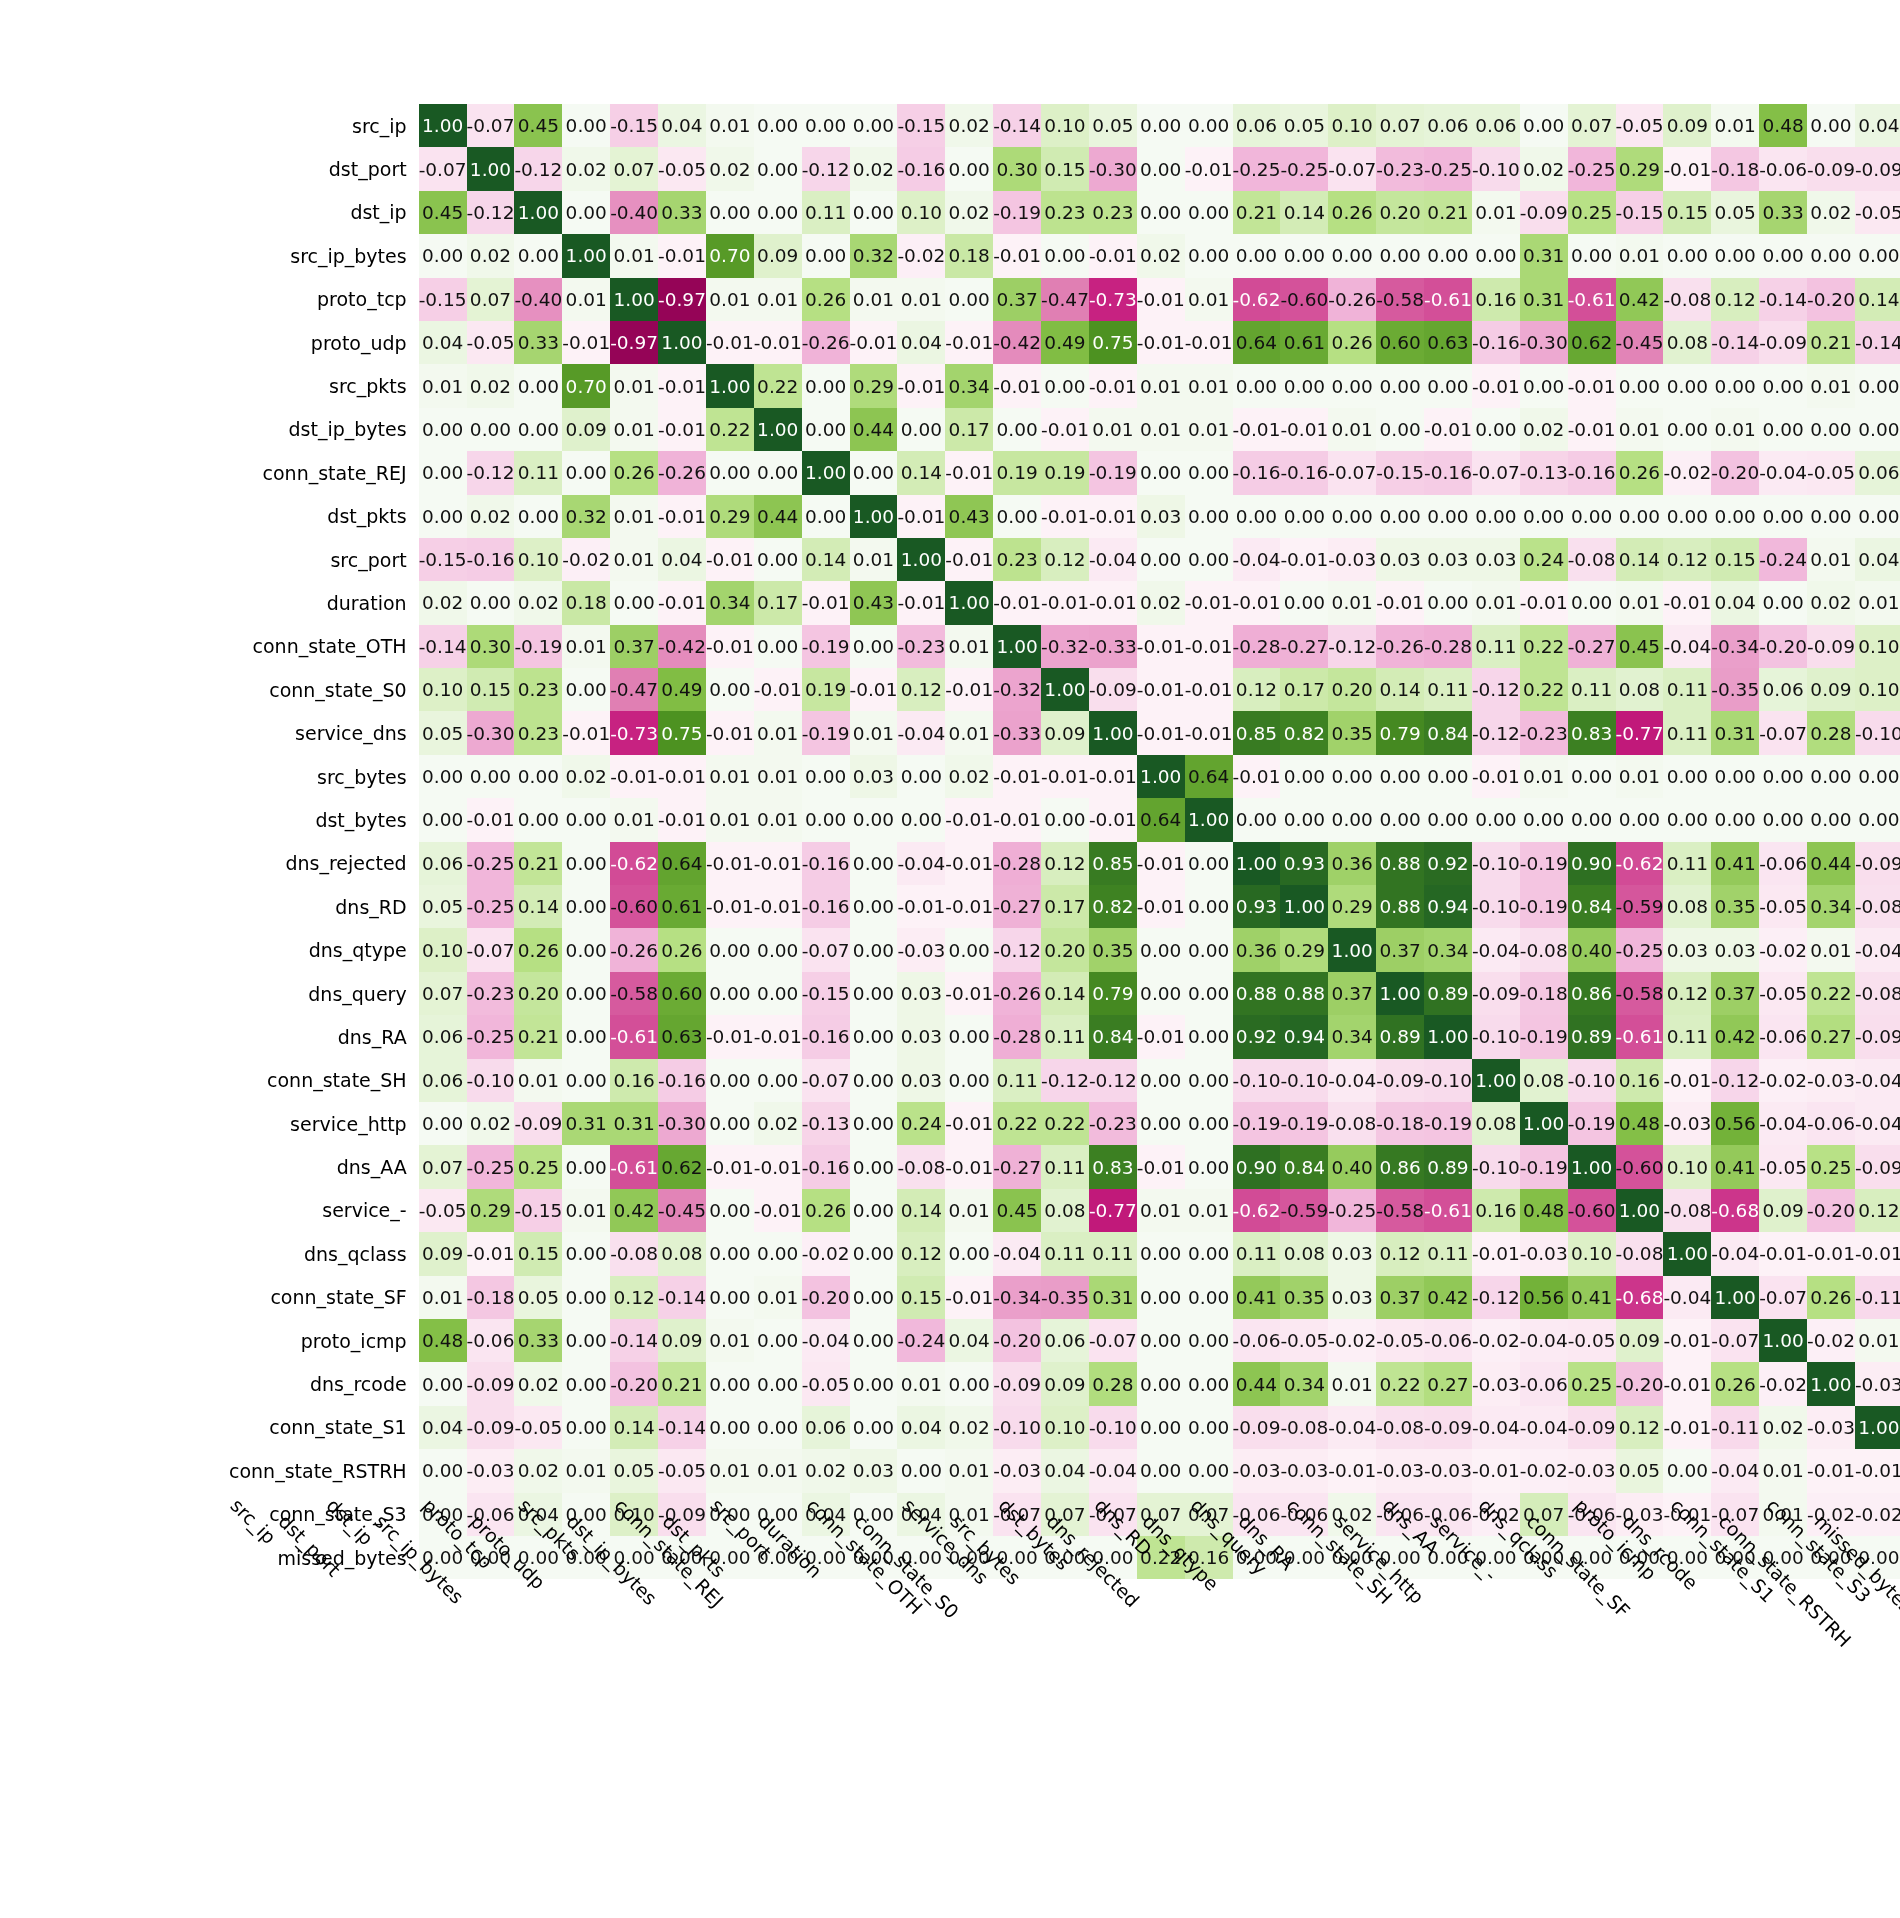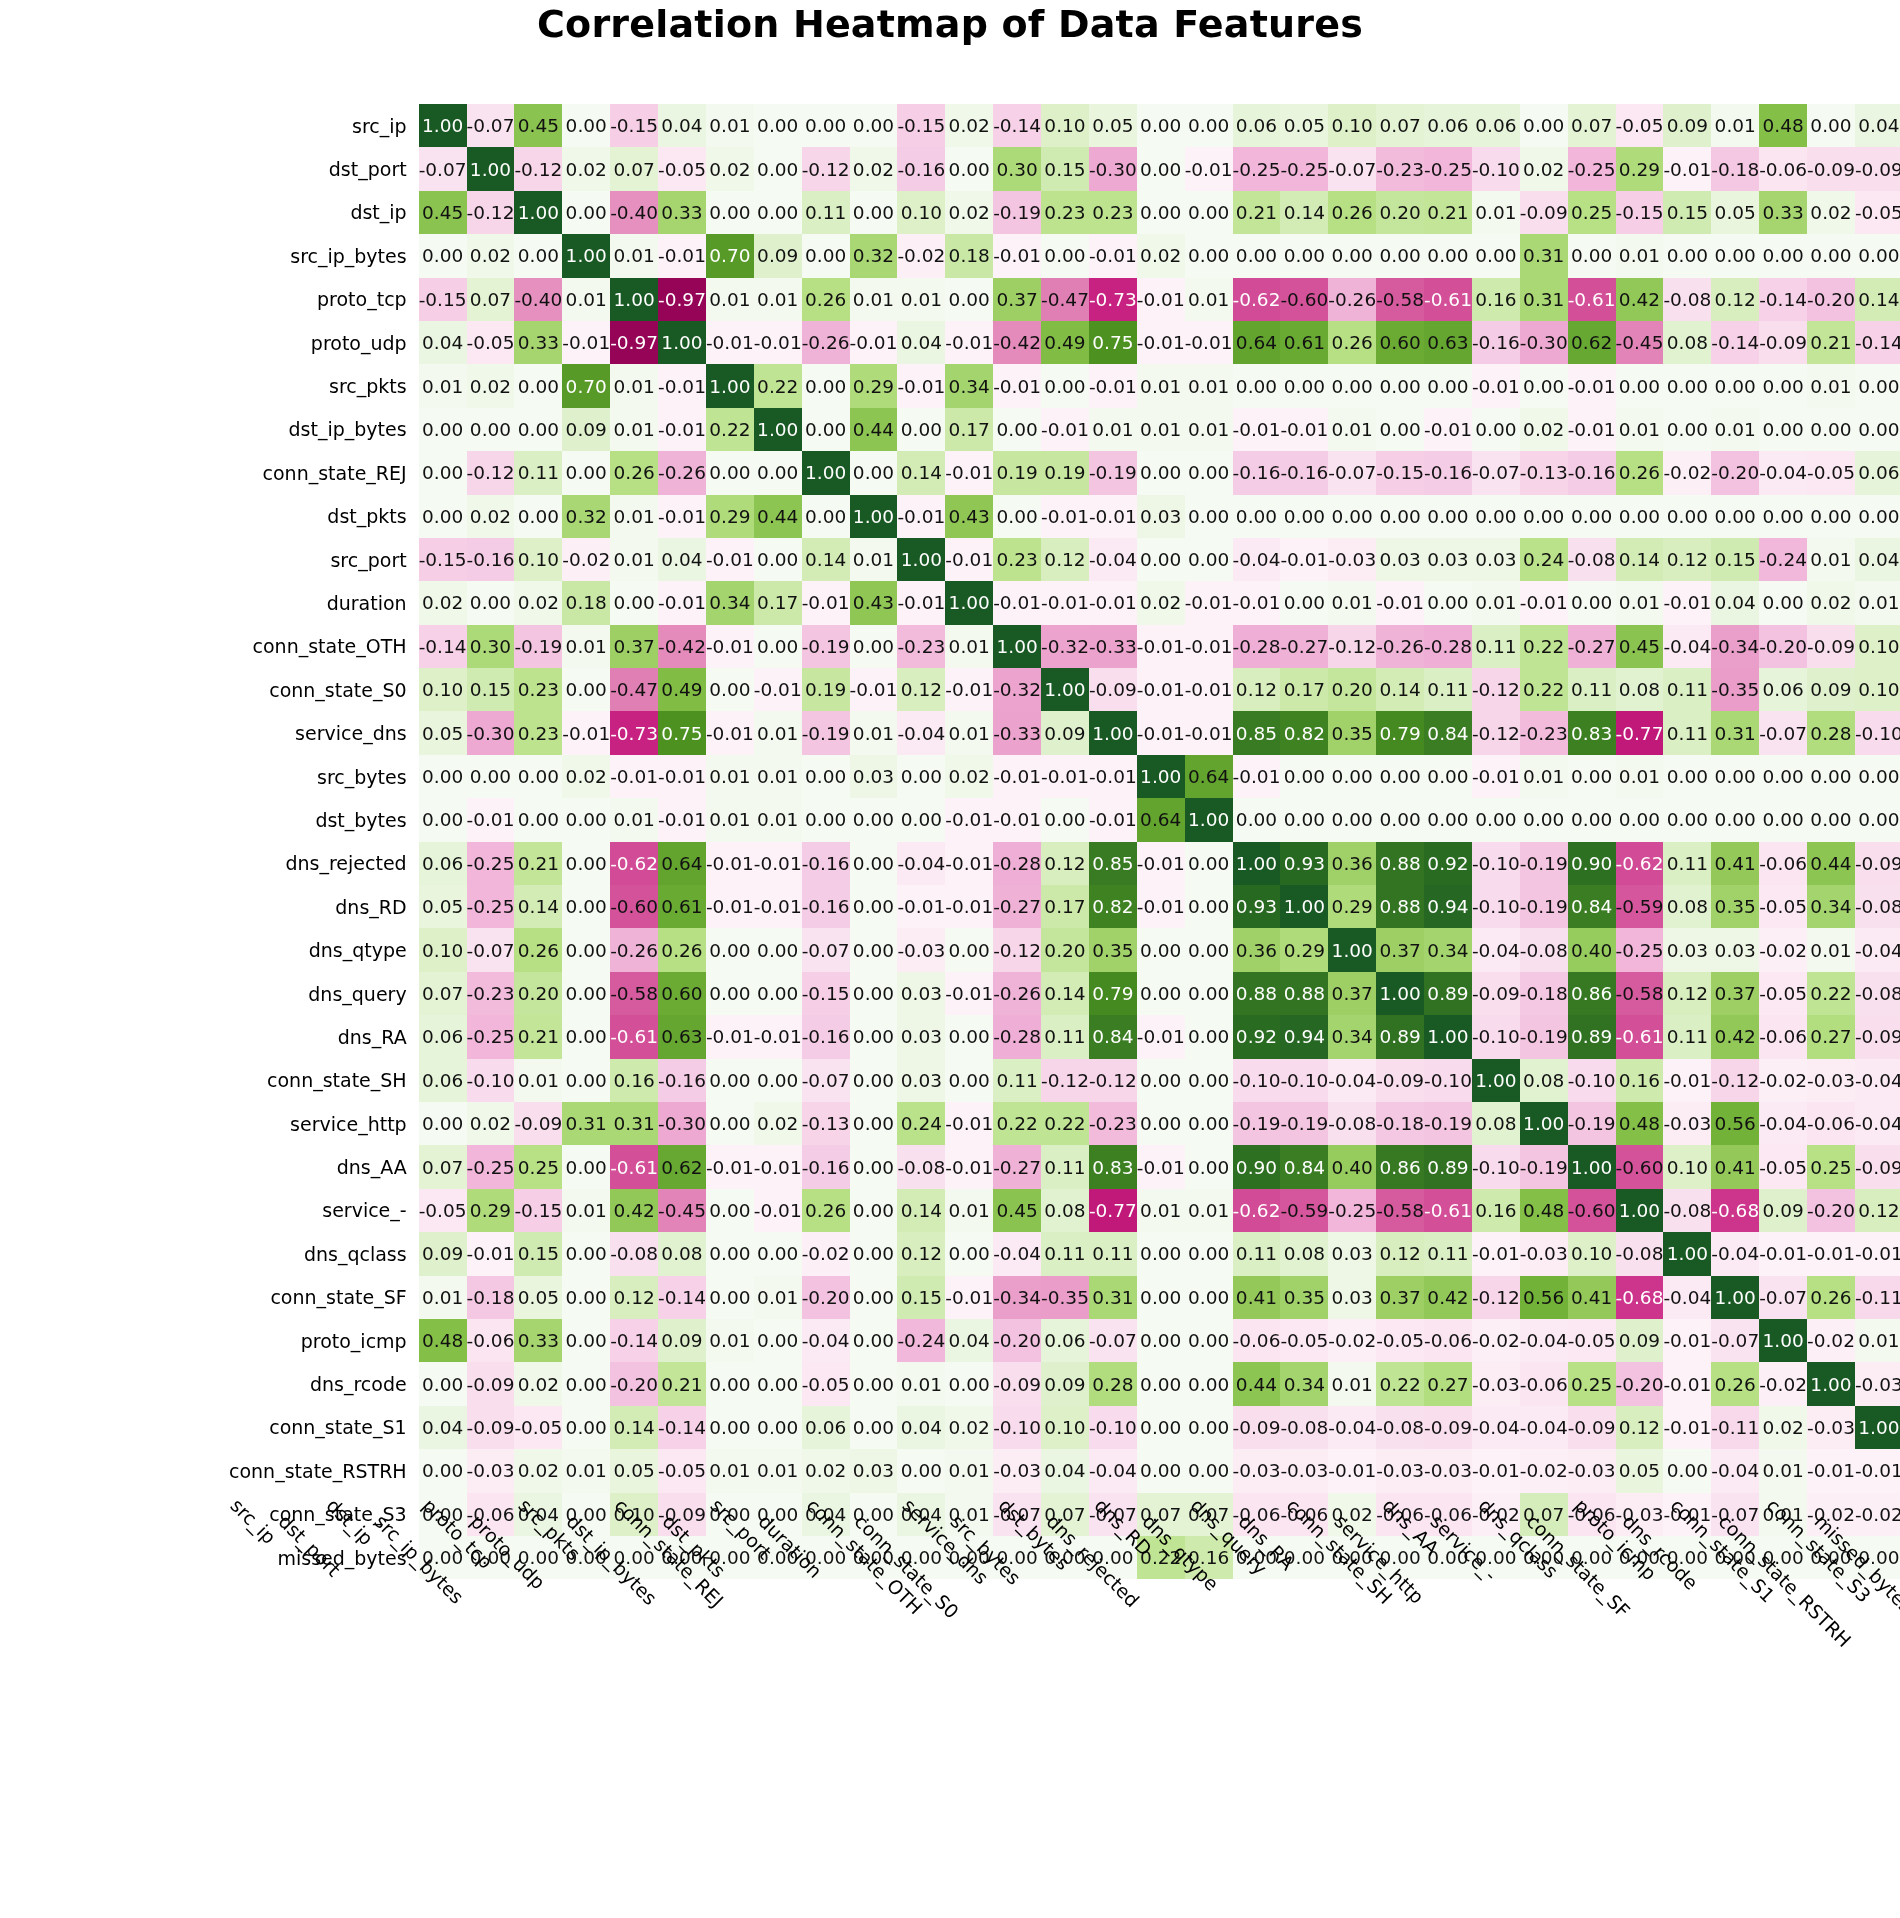--- a/index.html
+++ b/index.html
@@ -73,21 +73,20 @@
     font-size: 19px;
     color: #000;
     white-space: nowrap;
   }
 </style>
 </head>
 <body>
 
 <div id="root">
 
-  <div id="title">Correlation Heatmap of Data Features</div>
 
   <div id="plot-area">
     <table class="heatmap">
       <tbody id="heatmap-body">
           <tr>
             <td class="rowlabel">src_ip</td>
             <td class="cell" style="background: rgb(25, 89, 35); color: rgb(255, 255, 255);">1.00</td>
             <td class="cell" style="background: rgb(250, 227, 240); color: rgb(17, 17, 17);">-0.07</td>
             <td class="cell" style="background: rgb(138, 195, 79); color: rgb(17, 17, 17);">0.45</td>
             <td class="cell" style="background: rgb(245, 250, 243); color: rgb(17, 17, 17);">0.00</td>

